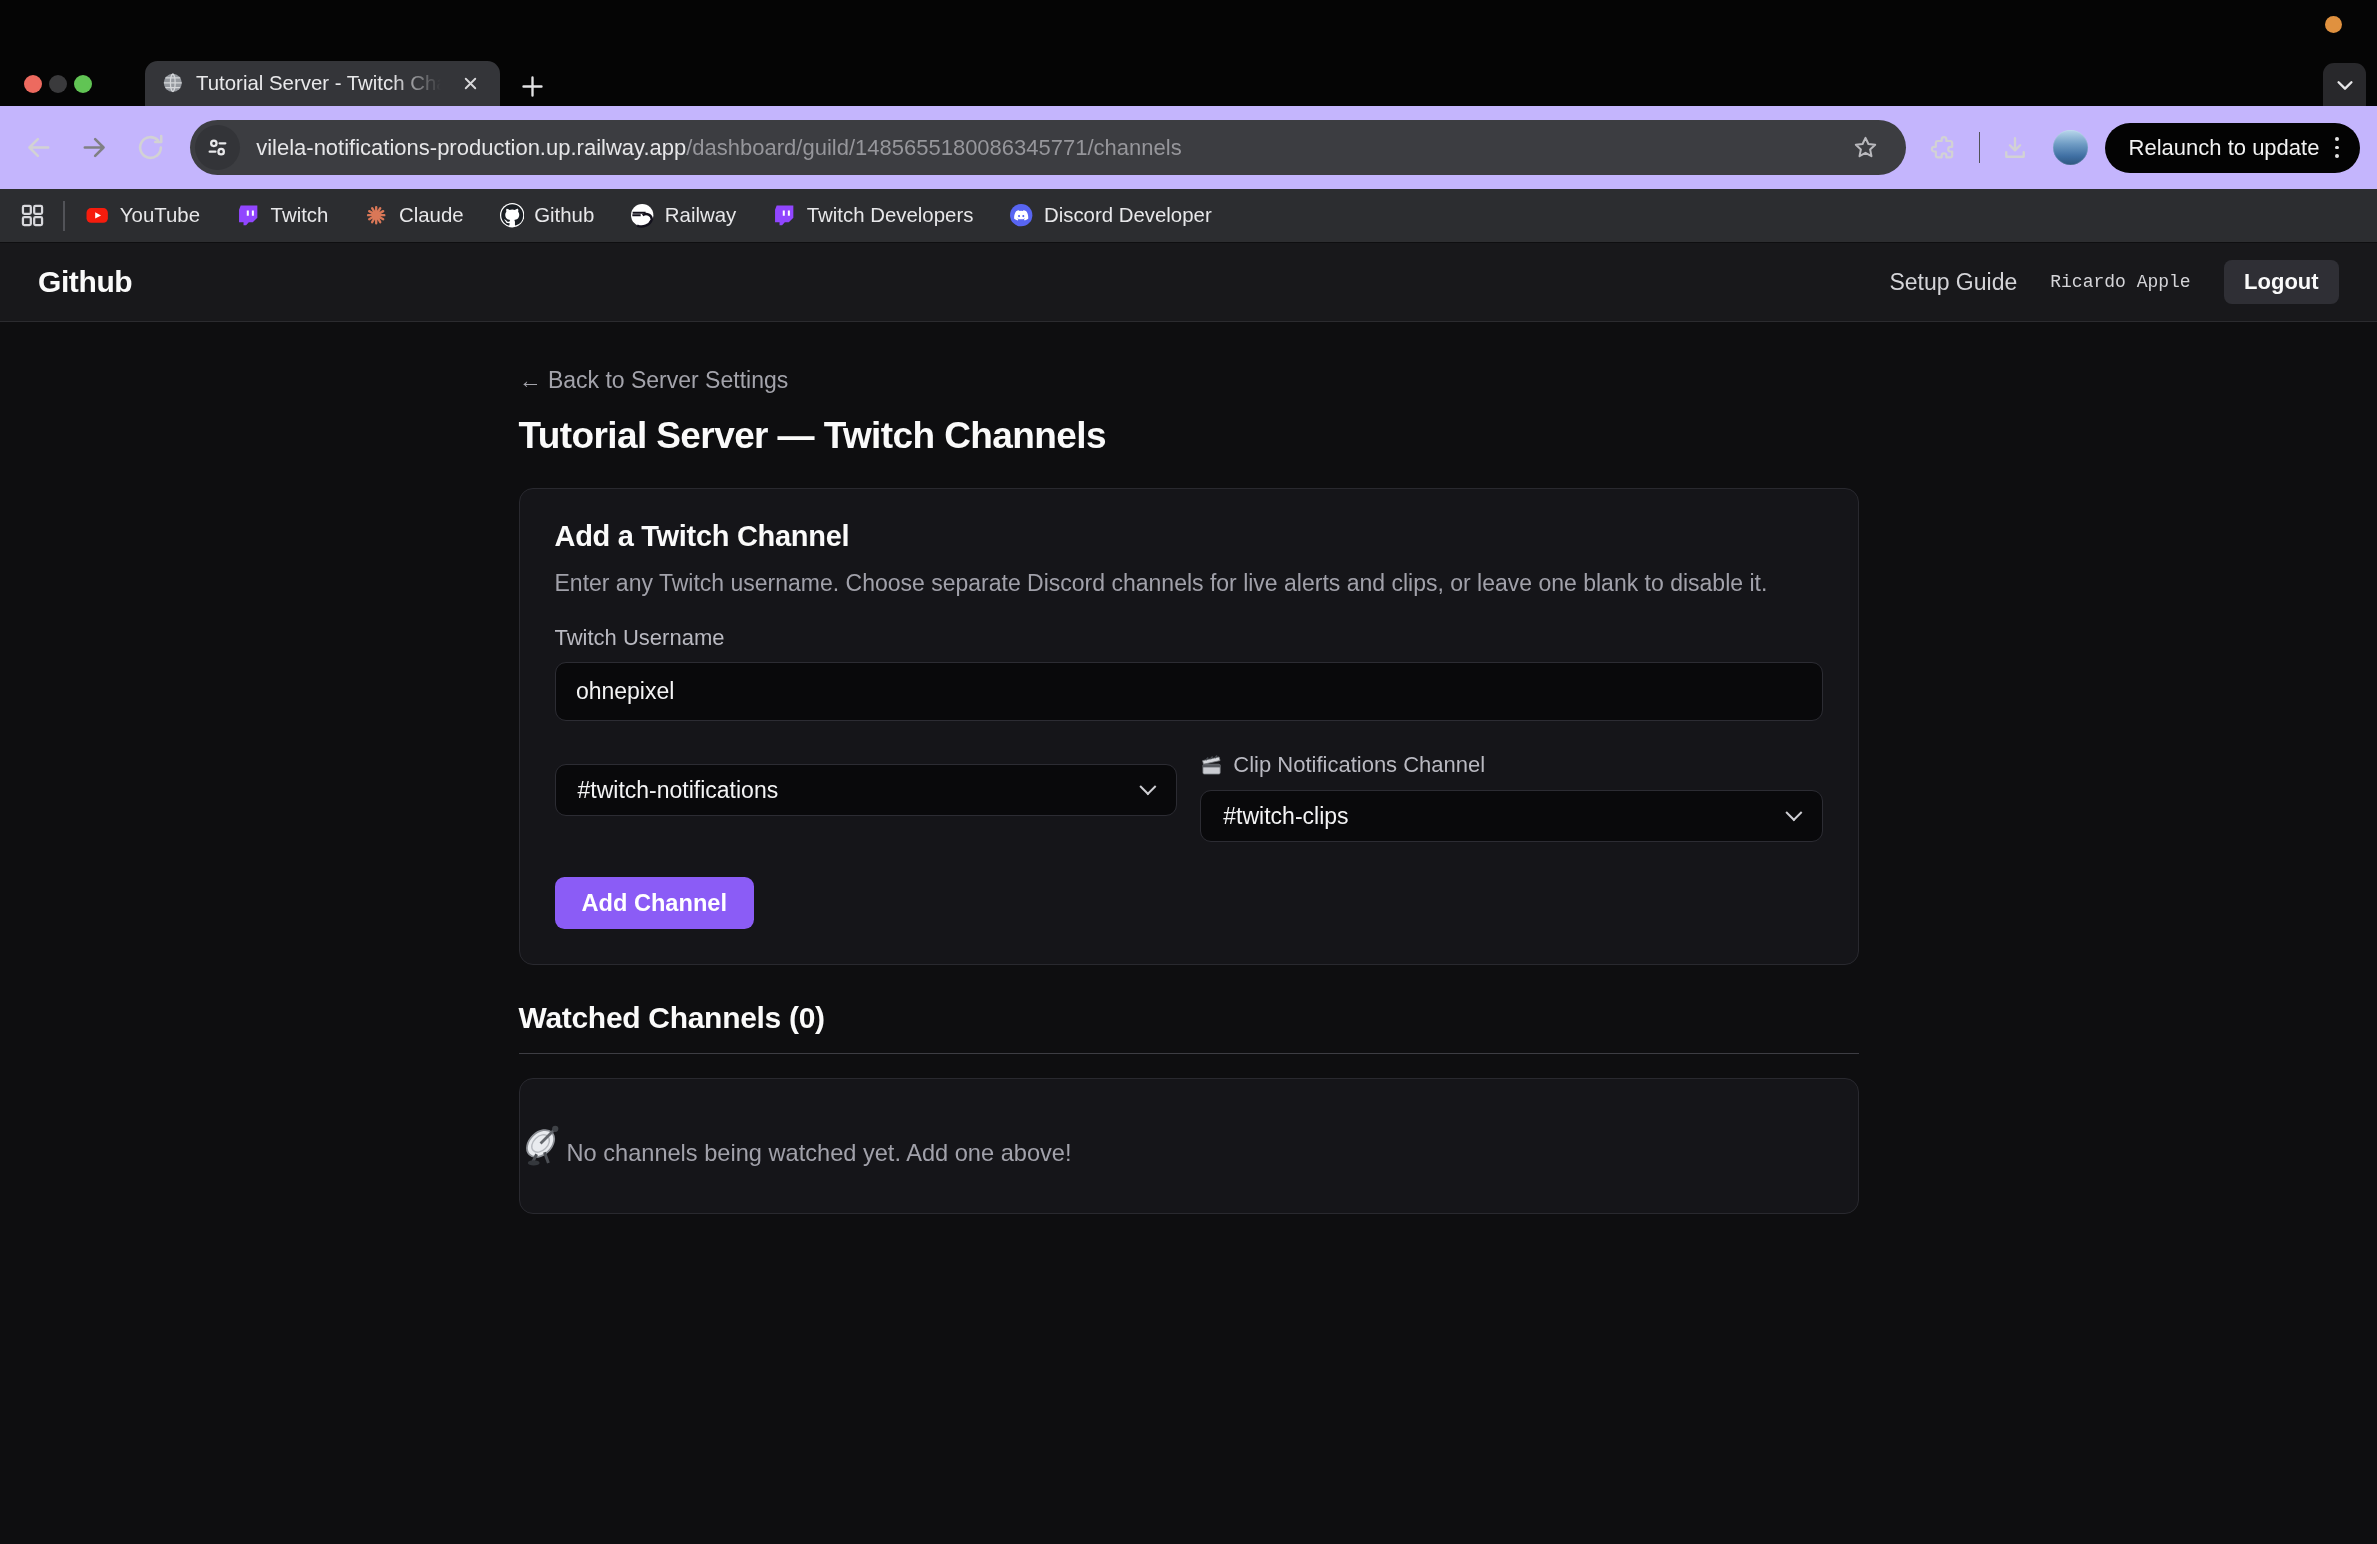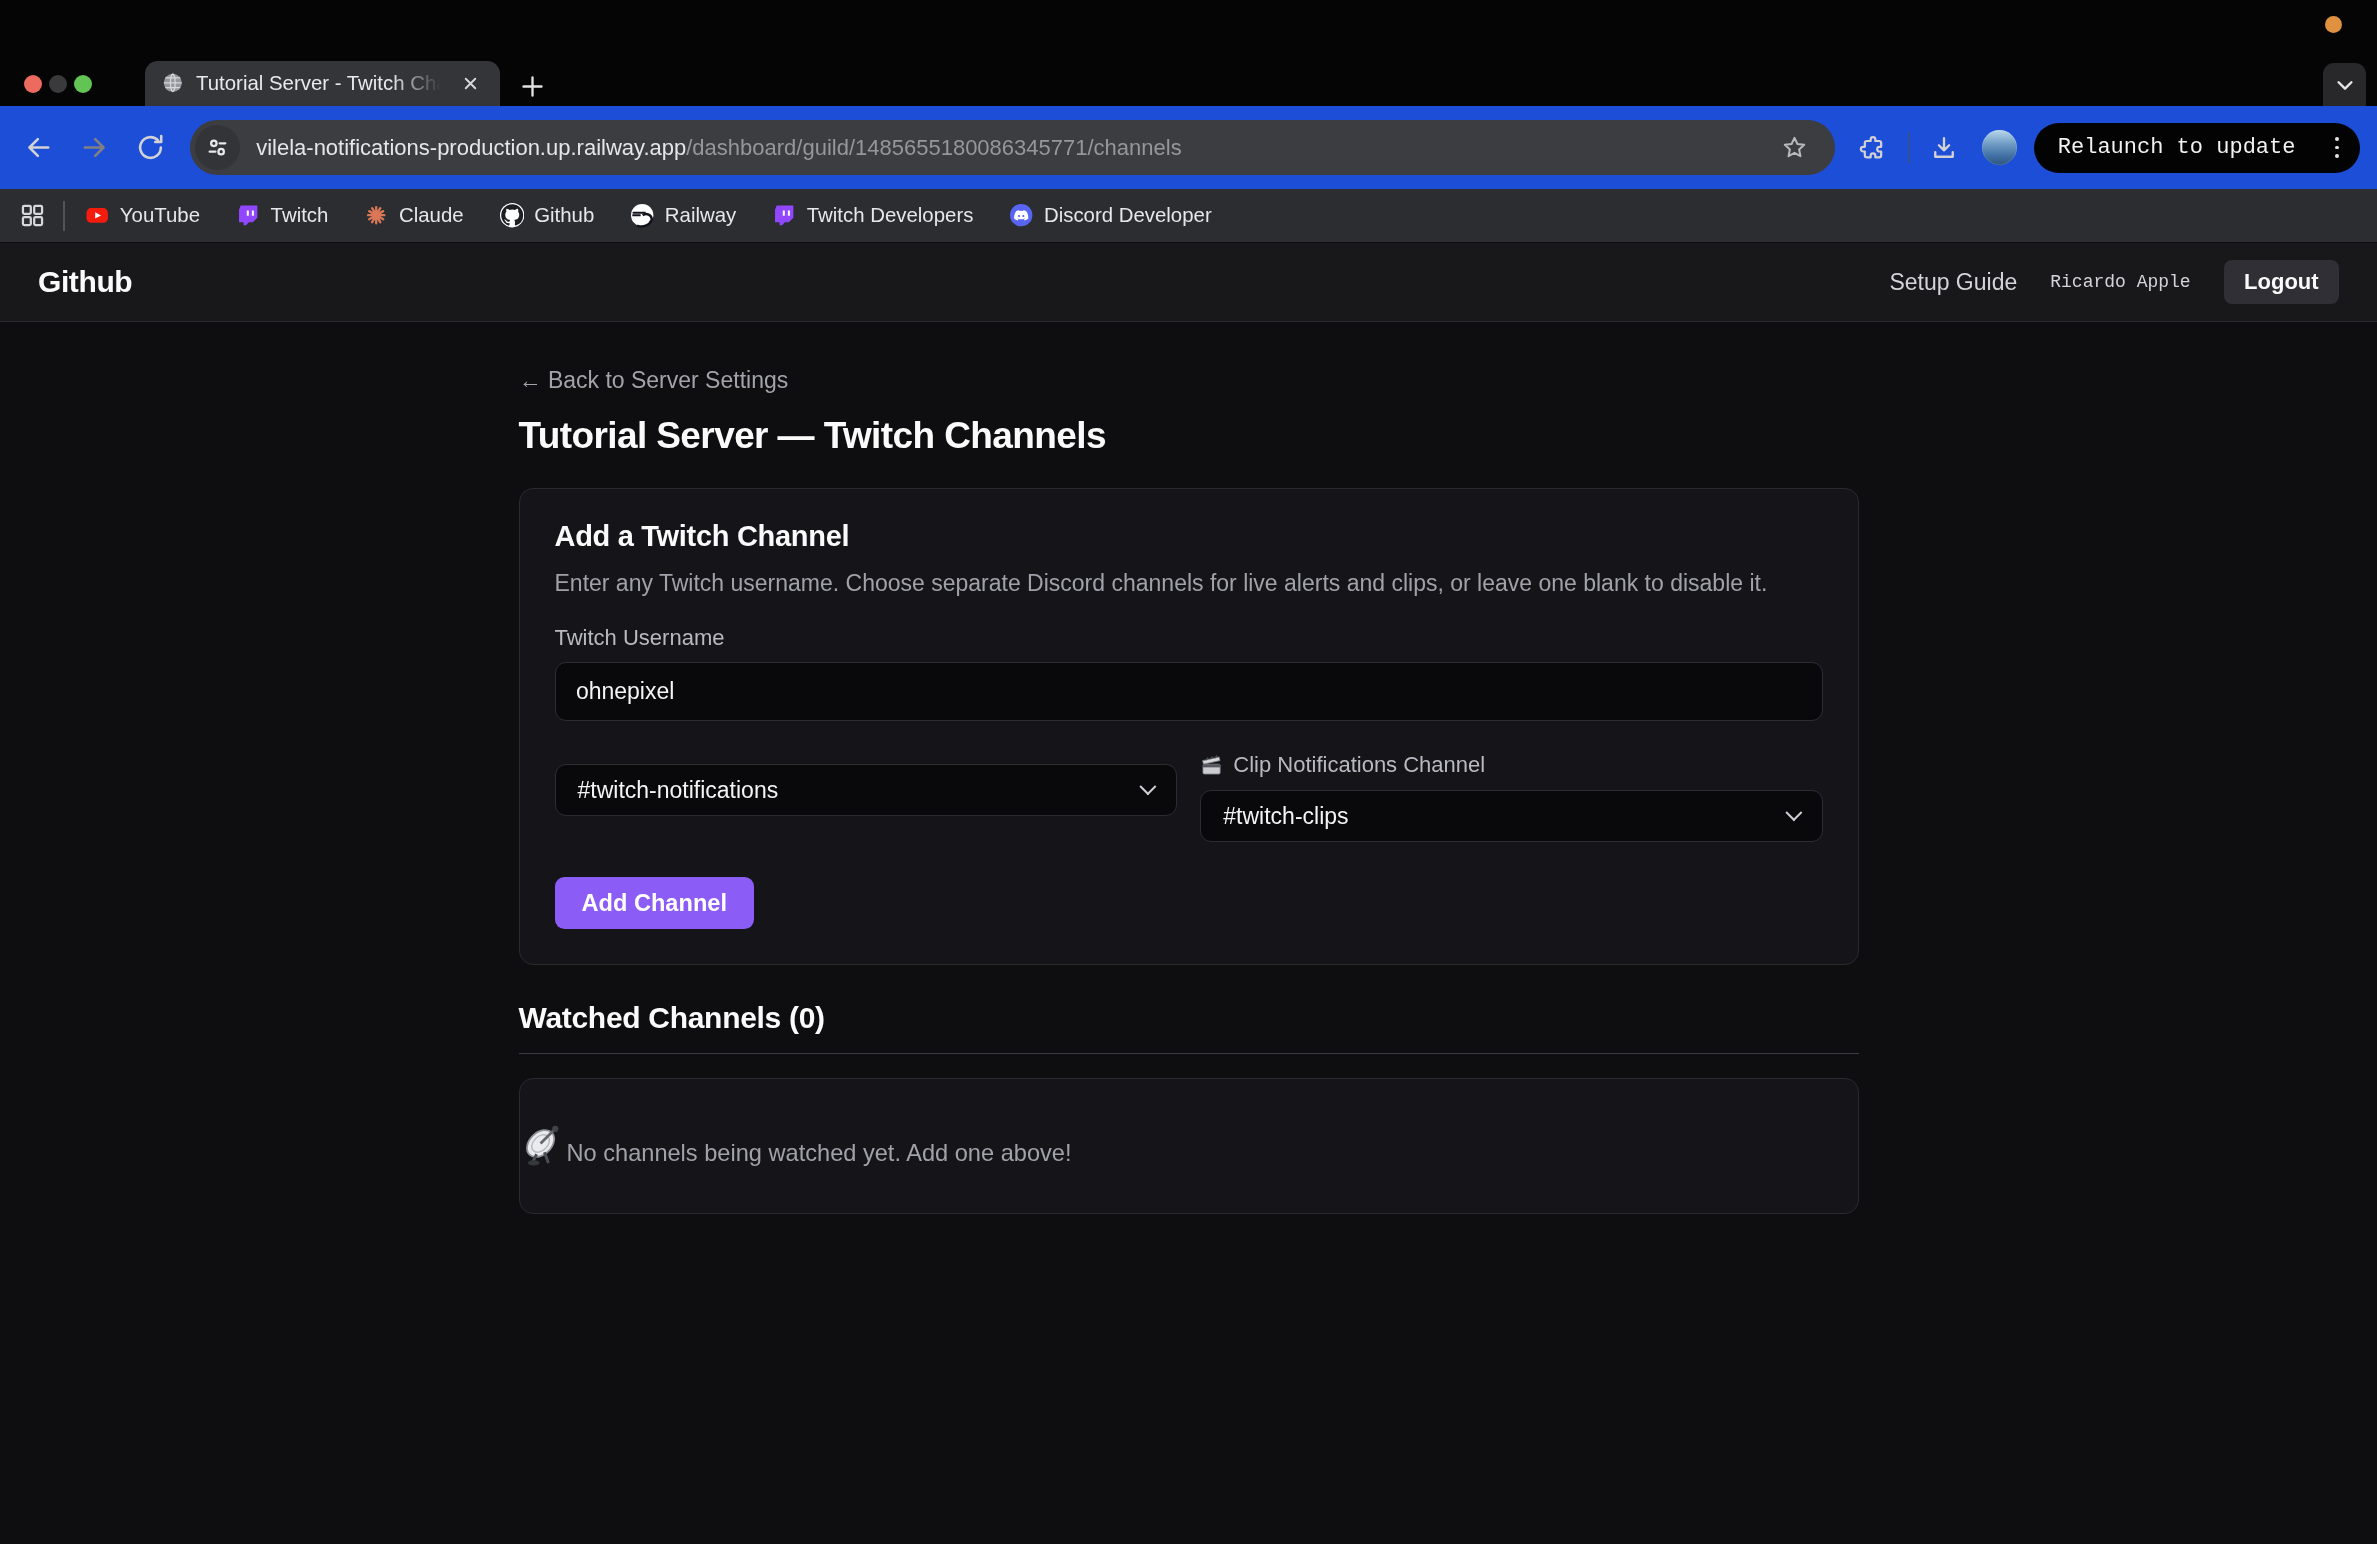--- a/index.html
+++ b/index.html
@@ -16,34 +16,34 @@
   .light.green { background:#61c454; }
 
   .tab { position:absolute; left:145px; top:61px; width:355px; height:45px; background:#343539; border-radius:12.6px 12.6px 0 0; display:flex; align-items:center; padding:0 15.7px; }
   .tab-title { flex:1; margin:0 11px; color:#e9e9eb; font-size:20.4px; white-space:nowrap; overflow:hidden;
     -webkit-mask-image:linear-gradient(to right,#000 78%,transparent 98%); mask-image:linear-gradient(to right,#000 78%,transparent 98%); }
   .tab-close { display:flex; align-items:center; justify-content:center; width:27px; height:27px; border-radius:6.3px; }
   .newtab-btn { position:absolute; left:515px; top:69px; width:35px; height:35px; display:flex; align-items:center; justify-content:center; }
   .tabsearch-btn { position:absolute; right:11px; top:63px; width:43px; height:43px; background:#28282b; border-radius:11px 11px 0 0; display:flex; align-items:center; justify-content:center; }
   .update-dot { position:absolute; right:35px; top:15.7px; width:17.3px; height:17.3px; border-radius:50%; background:#e0913f; }
 
-  .toolbar { position:absolute; top:106px; left:0; width:100%; height:83px; background:#1d4ed8; display:flex; align-items:center; padding:0 17.3px;justify-content:center; }
+  .toolbar { position:absolute; top:106px; left:0; width:100%; height:83px; background:#c4b5fd; display:flex; align-items:center; padding:0 17.3px;justify-content:center; }
   .nav-btn { width:42px; height:42px; display:flex; align-items:center; justify-content:center; border-radius:50%; margin-right:14px; flex:0 0 auto; }
   .urlbar { flex:1; height:55px; background:#3c3d41; border-radius:27.5px; display:flex; align-items:center; padding:0 14px 0 5.5px; margin:0 11px 0 4.7px; min-width:0; }
   .site-chip { width:45px; height:45px; border-radius:50%; background:#333438; display:flex; align-items:center; justify-content:center; margin-right:15.7px; flex:0 0 auto; }
   .url-text { font-size:22px; white-space:nowrap; overflow:hidden; }
   .url-domain { color:#e6e6e8; }
   .url-path { color:#96969b; }
   .url-spacer { flex:1; }
   .toolbar-right { display:flex; align-items:center; flex:0 0 auto; }
   .tb-icon { width:41px; height:41px; display:flex; align-items:center; justify-content:center; margin:0 6.3px; }
   .tb-divider { width:1.6px; height:31px; background:#515257; margin:0 7.9px; }
   .avatar { width:35px; height:35px; border-radius:50%; margin:0 11px; background:linear-gradient(180deg,#b9d7ec 0%,#6f9cc4 40%,#3f6fa3 75%,#2e567f 100%); box-shadow:inset 0 0 0 0.8px rgba(255,255,255,.15); }
   .relaunch-pill { height:50px; background:#030303; border-radius:25px; display:flex; align-items:center; padding:0 12.6px 0 23.6px; margin-left:6.3px; }
-  .relaunch-label { color:#f2f2f2; font-size:22px; margin-right:32px; white-space:nowrap;font-family:Liberation Mono, monospace; }
+  .relaunch-label { color:#f2f2f2; font-size:22px; margin-right:8px; white-space:nowrap; }
   .kebab { display:flex; flex-direction:column; gap:4.7px; padding:4.7px 7.9px; }
   .kebab i { width:3.9px; height:3.9px; border-radius:50%; background:#e3e3e3; }
 
   .bookmarks { position:absolute; top:189px; left:0; width:100%; height:53px; background:#2c2d30; display:flex; align-items:center; padding:0 19px; }
   .bm-divider { width:1.6px; height:30px; background:#525358; margin:0 20.4px 0 17.3px; }
   .bm-item { display:flex; align-items:center; gap:10.2px; margin-right:36px; }
   .bm-label { color:#e7e7e9; font-size:20.4px; white-space:nowrap; }
   .bm-ico { width:24.4px; height:24.4px; display:flex; }
 
   

